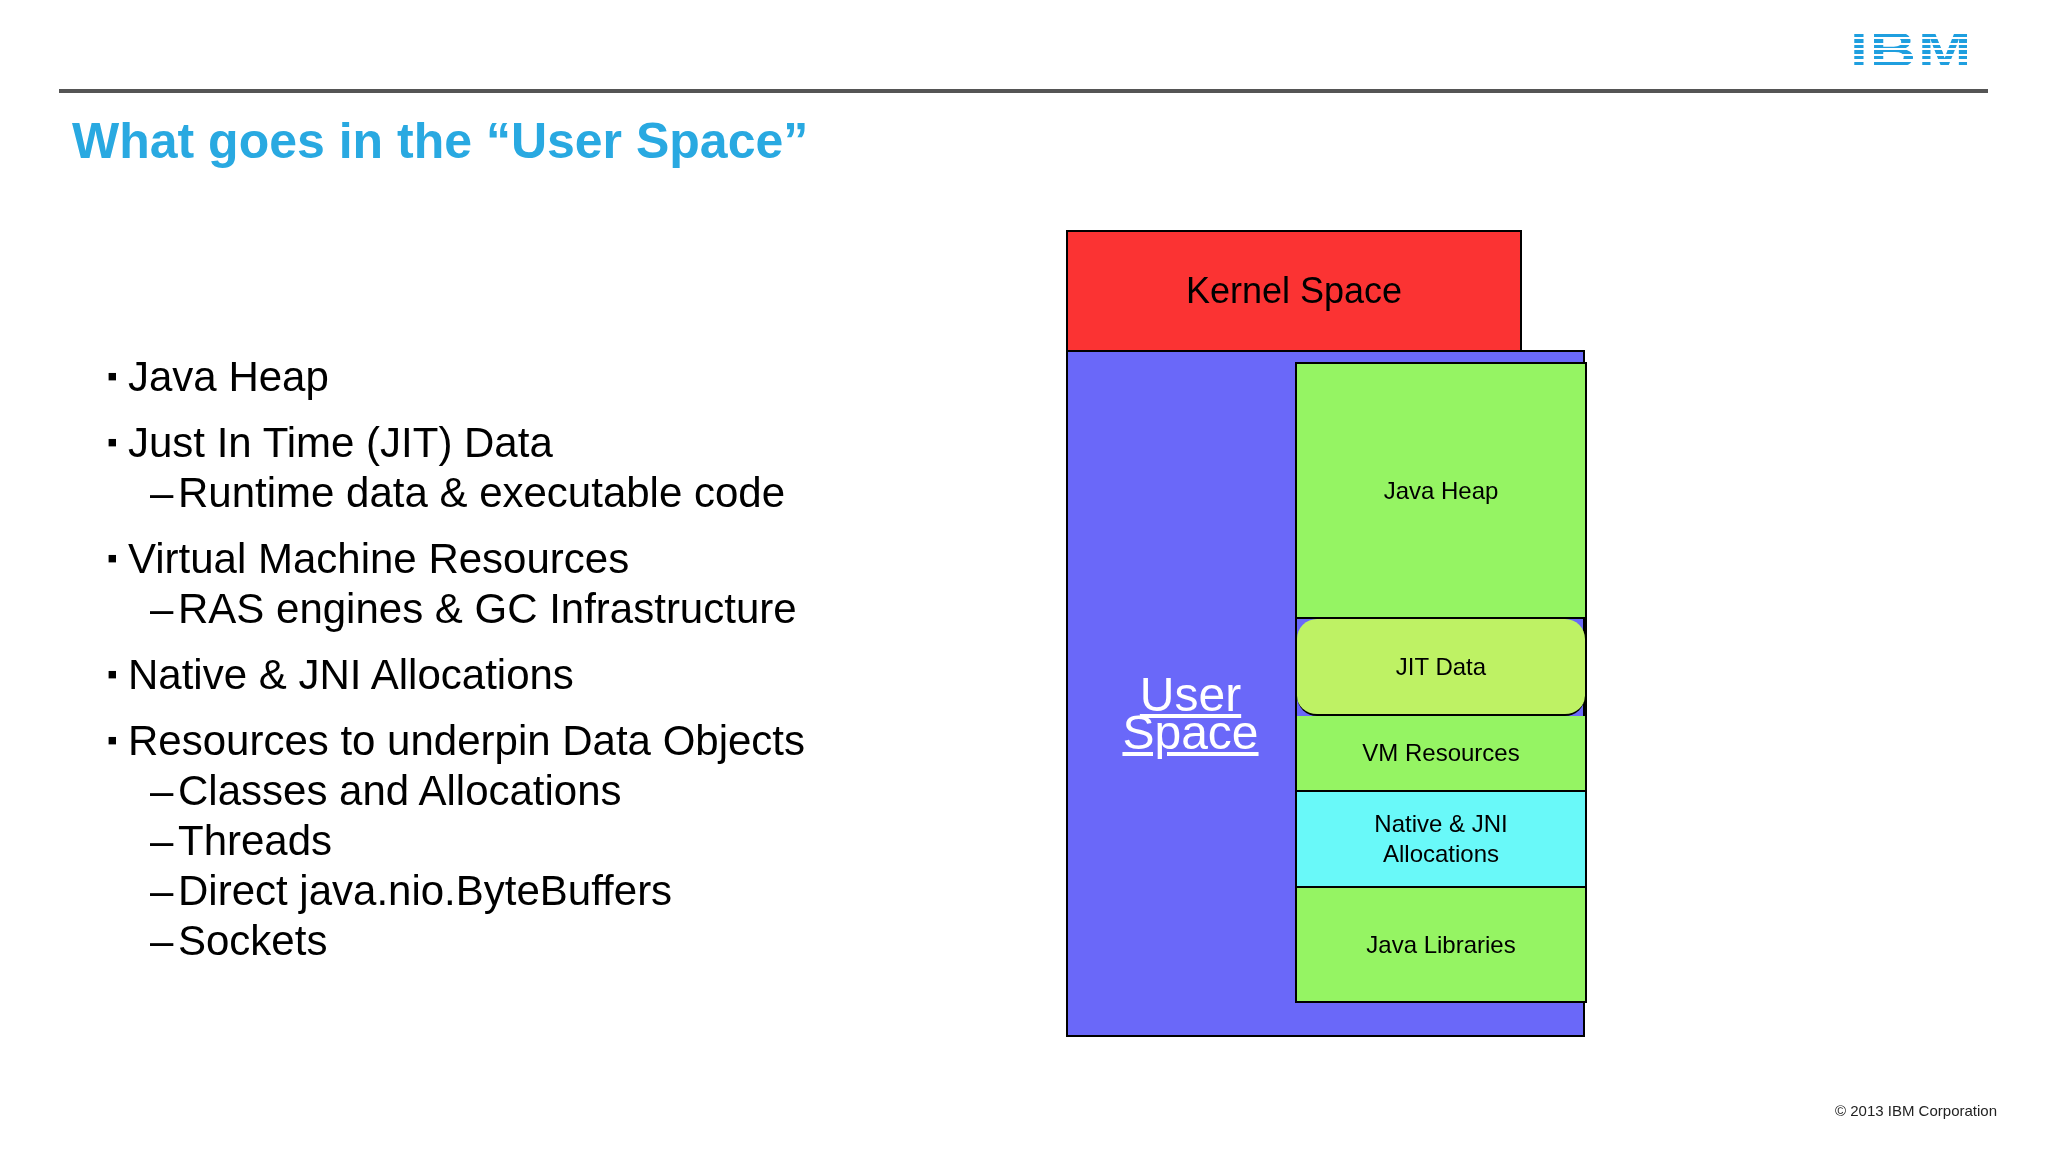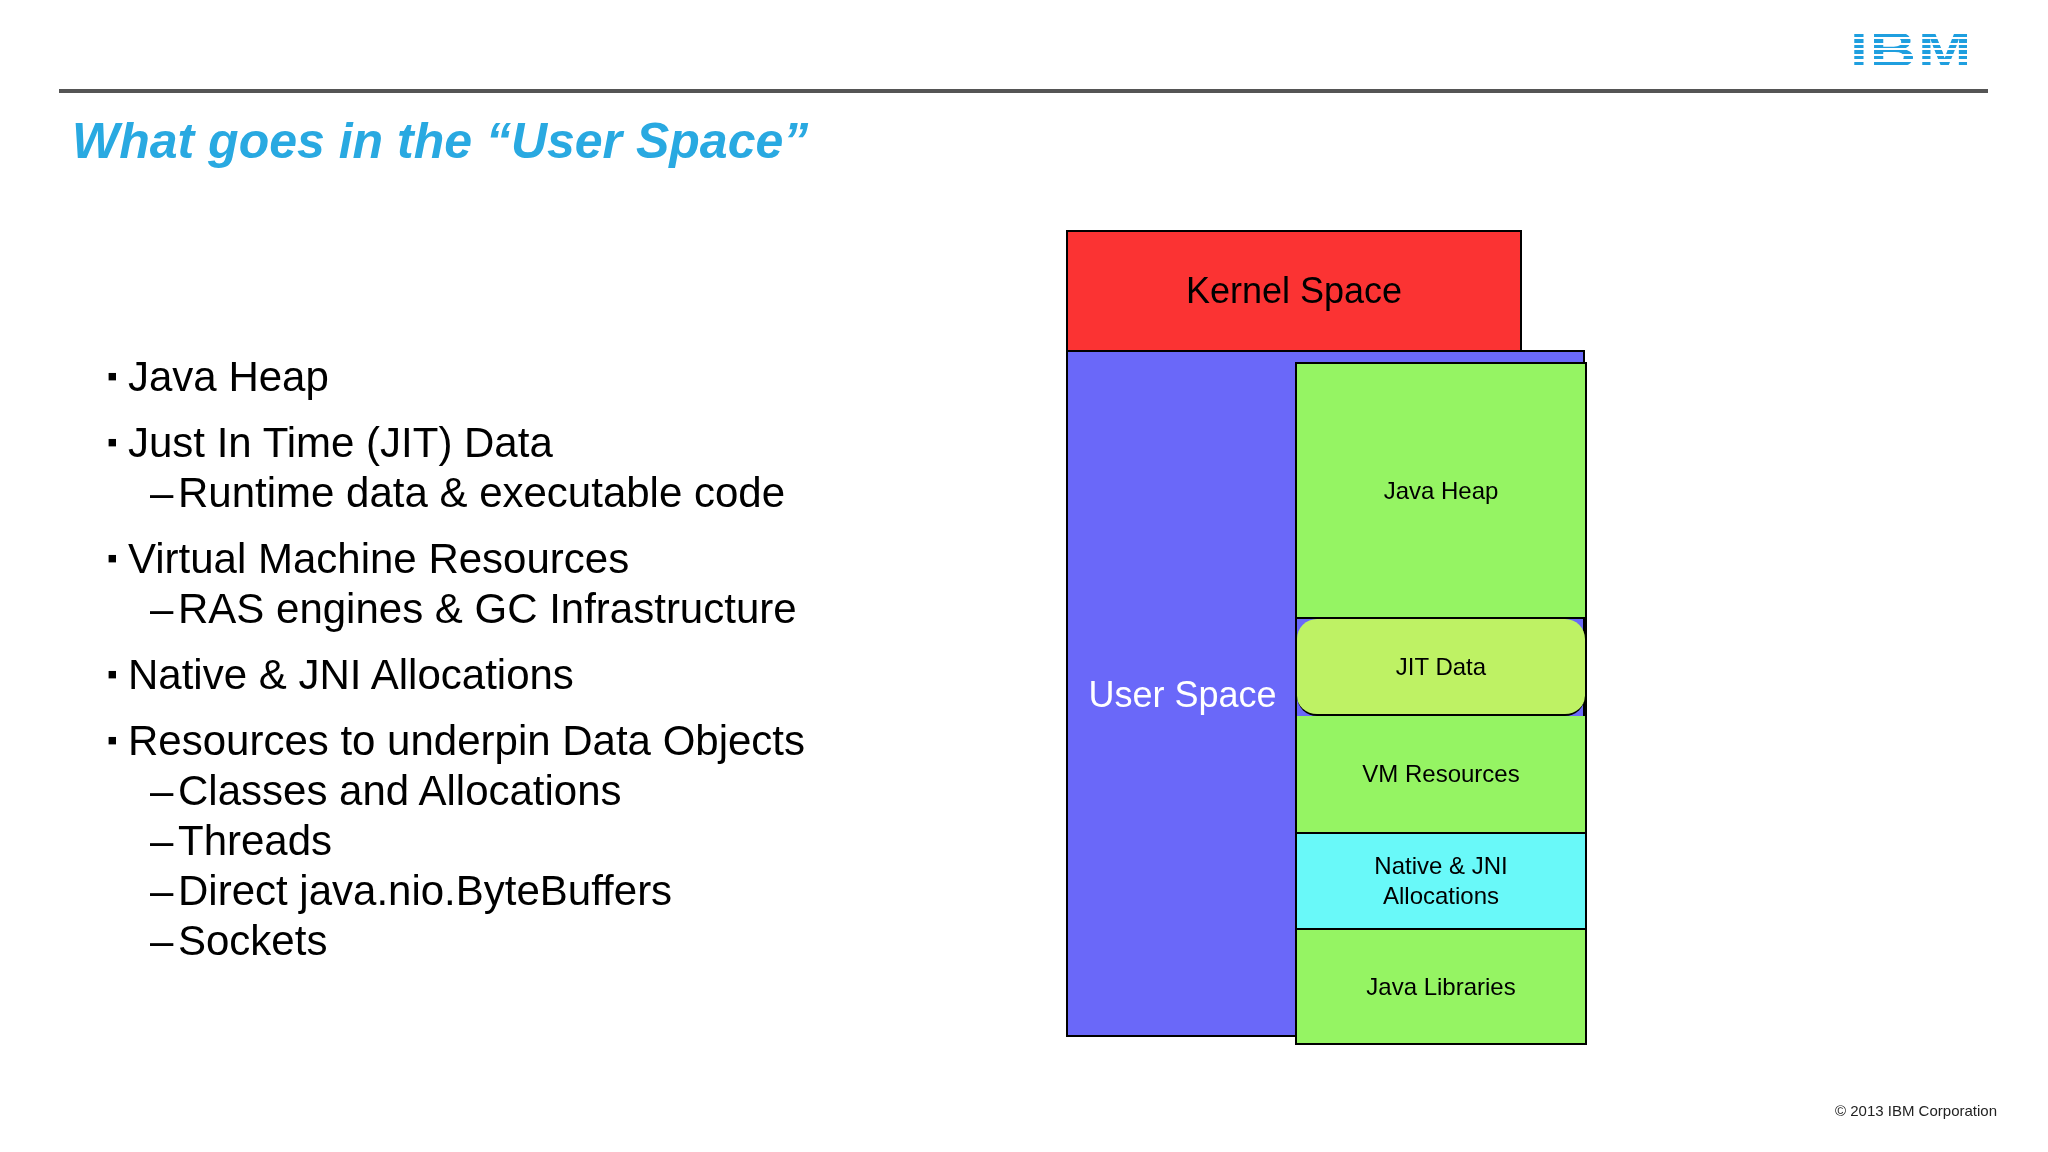--- a/index.html
+++ b/index.html
@@ -60,22 +60,22 @@
     position:absolute; left:0; top:0; width:456px; height:122px;
     border:2px solid #000;
     display:flex; align-items:center; justify-content:center;
     font-size:36px;
   }
   .user-box {
     position:absolute; left:0; top:120px; width:519px; height:687px;
     border:2px solid #000;
   }
   .user-label {
-    position:absolute; left:0; top:324px; width:229px;
-    text-align:center; font-size:36px; line-height:38px;
+    position:absolute; left:8px; top:324px; width:229px;
+    text-align:center; font-size:48px; line-height:38px;text-decoration:underline;
   }
   .user-column {
     position:absolute; left:227px; top:10px; width:292px;
     border:2px solid #000;
   }
   .segment {
     display:flex; align-items:center; justify-content:center;
     text-align:center; font-size:24px; line-height:30px;
     padding:0 38px;
     border-bottom:2px solid #000;
@@ -91,21 +91,21 @@
 </head>
 <body>
 
 <div class="header-rule" style="background: rgb(85, 85, 85);"></div>
 
 <div class="ibm-logo">
   <span class="ibm-logo-text" style="color: rgb(31, 159, 223);">IBM</span>
   <span class="ibm-logo-stripes"></span>
 </div>
 
-<h1 class="slide-title" style="color: rgb(41, 169, 225); font-style: italic;">What goes in the “User Space”</h1>
+<h1 class="slide-title" style="color: rgb(41, 169, 225);">What goes in the “User Space”</h1>
 
 <div class="bullet-list">
     <div class="bullet-item l1">
       <span class="bullet-marker">▪</span>
       <span>Java Heap</span>
     </div>
     <div class="bullet-item l1">
       <span class="bullet-marker">▪</span>
       <span>Just In Time (JIT) Data</span>
     </div>
@@ -153,21 +153,21 @@
   </div>
   <div class="user-box" style="background: rgb(106, 104, 249);">
     <div class="user-label" style="color: rgb(255, 255, 255);">User Space</div>
     <div class="user-column">
         <div class="segment" style="height: 255px; background: rgb(149, 244, 99);">
           <span>Java Heap</span>
         </div>
         <div class="segment" style="height: 97px; background: #bef264; border-radius: 20px;">
           <span>JIT Data</span>
         </div>
-        <div class="segment" style="height: 118px; background: rgb(149, 244, 99);">
+        <div class="segment" style="height: 76px; background: rgb(149, 244, 99);">
           <span>VM Resources</span>
         </div>
         <div class="segment" style="height: 96px; background: rgb(105, 249, 249);">
           <span>Native &amp; JNI Allocations</span>
         </div>
         <div class="segment" style="height: 113px; background: rgb(149, 244, 99);">
           <span>Java Libraries</span>
         </div>
       </div>
   </div>

